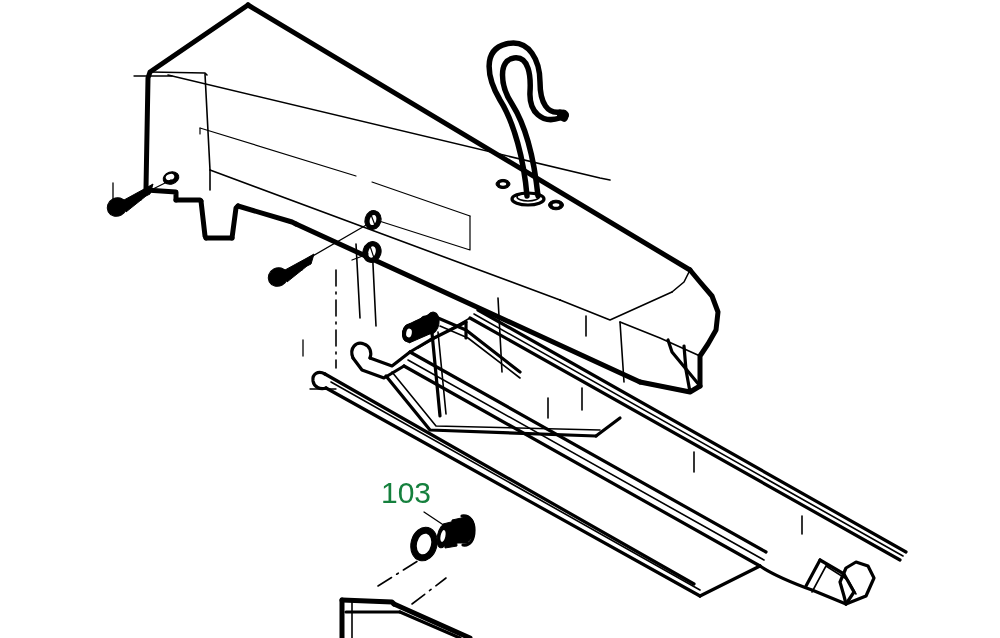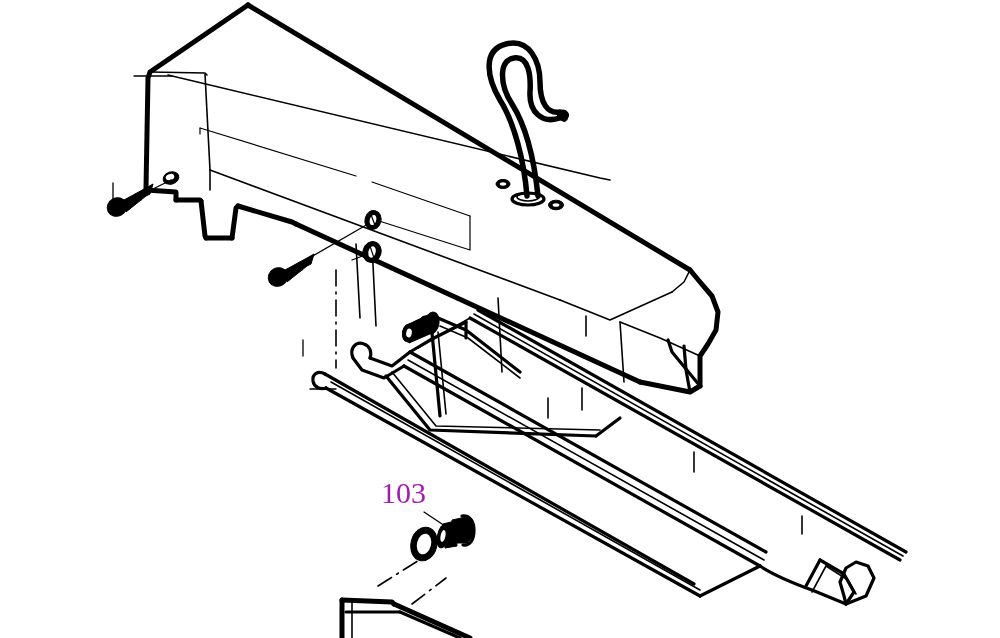--- a/index.html
+++ b/index.html
@@ -7,24 +7,24 @@
   body{
     font-family:"Liberation Sans", sans-serif;
     width:1000px;height:638px;overflow:hidden;position:relative;
   }
   #stage{
     position:relative;width:1000px;height:638px;background:#ffffff;
   }
   #drawing{position:absolute;left:0;top:0;width:1000px;height:638px;}
   .callout-label{
     position:absolute;
-    font-family:Liberation Serif, serif;
+    font-family:Liberation Sans, sans-serif;
     font-size:30px;
     font-weight:400;
-    color:#a21caf;
+    color:#15803d;
     letter-spacing:0px;
     line-height:1;
     user-select:none;
   }
 </style>
 </head>
 <body>
 
 <div id="stage">
 

